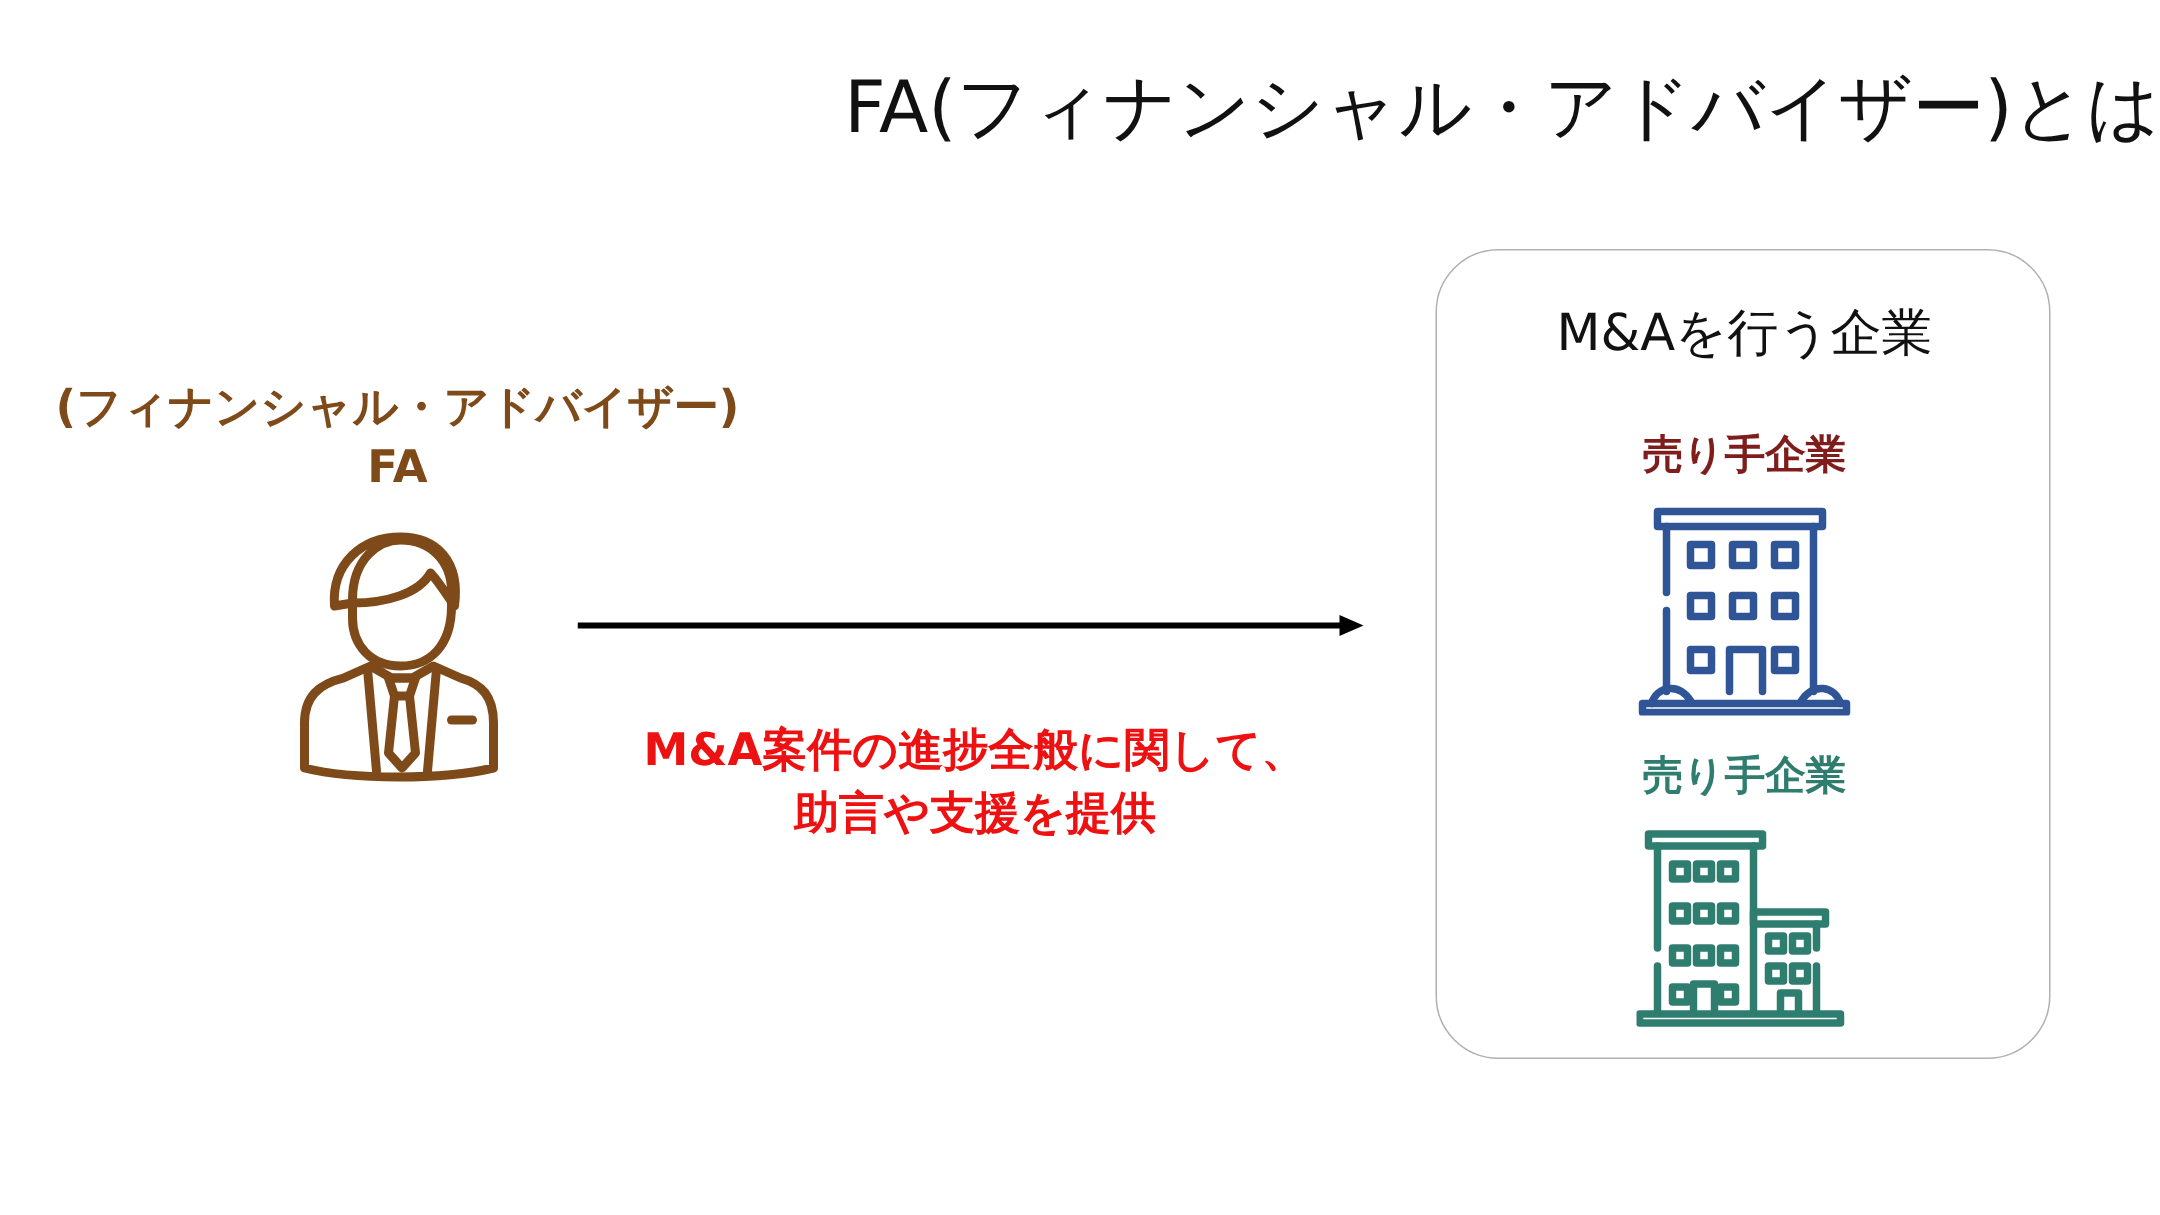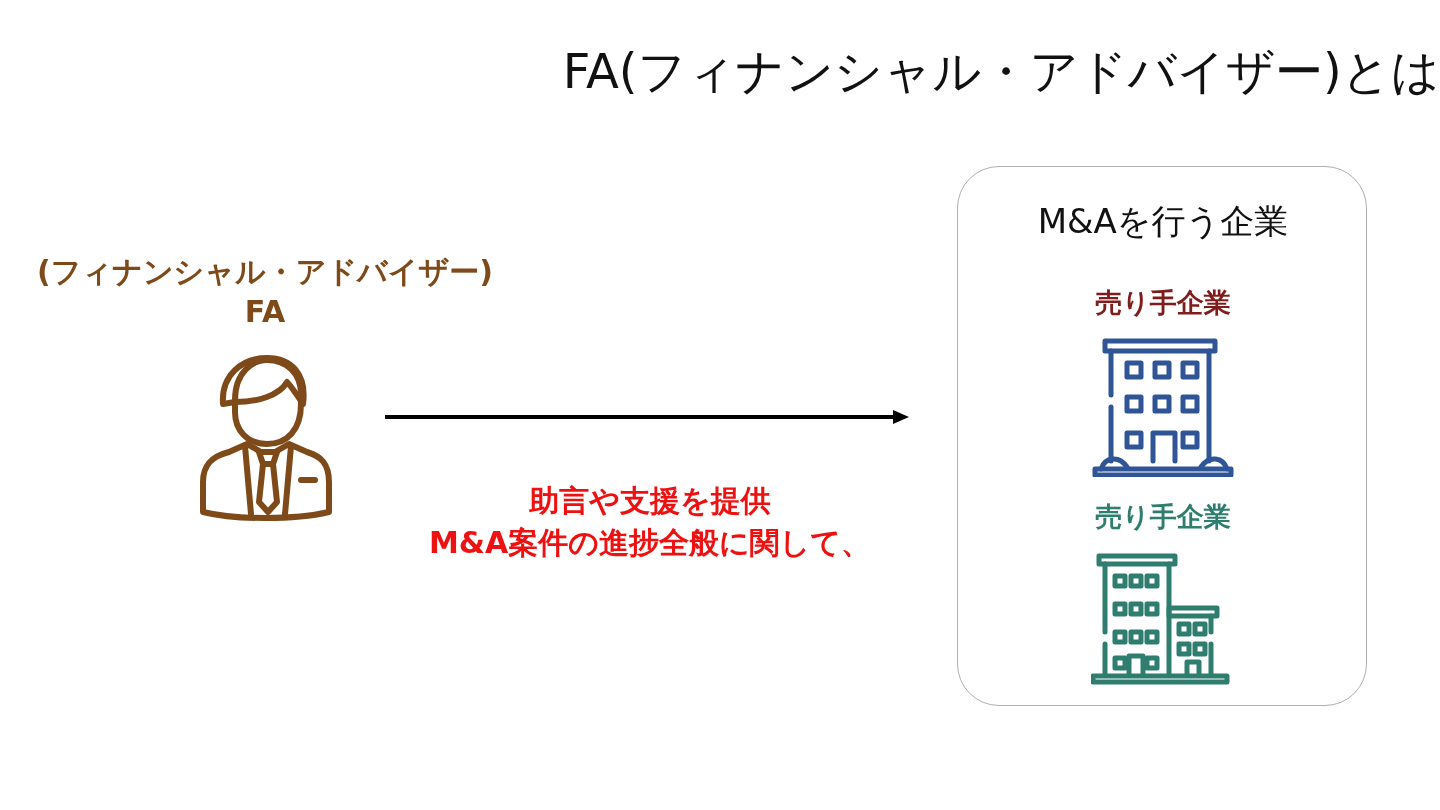--- a/index.html
+++ b/index.html
@@ -47,22 +47,22 @@
 
   <path d="M106 128 L120 128"></path>
 </svg>
 
 <svg class="arrow" viewBox="0 0 525 24">
   <line x1="0" y1="12" x2="510" y2="12" stroke="#000" stroke-width="4"></line>
   <polygon points="508,5 524,12 508,19" fill="#000"></polygon>
 </svg>
 
 <div class="desc" style="color:#ee1111;">
+  <div>M&amp;A案件の進捗全般に関して、</div>
   <div>助言や支援を提供</div>
-  <div>M&amp;A案件の進捗全般に関して、</div>
 </div>
 
 <div class="box">
   <div class="box-title">M&amp;Aを行う企業</div>
 
   <div class="co-label" style="top:118px; color:#7f1d1d;">売り手企業</div>
 
   <svg class="bldg" style="left:133px; top:170px; width:145px; height:140px;" viewBox="0 0 145 140" fill="none" stroke="#2f5597" stroke-width="5" stroke-linejoin="round" stroke-linecap="round">
     <path d="M14 4 L124 4 L124 14 L14 14 Z"></path>
     <path d="M20 14 L20 58"></path>

